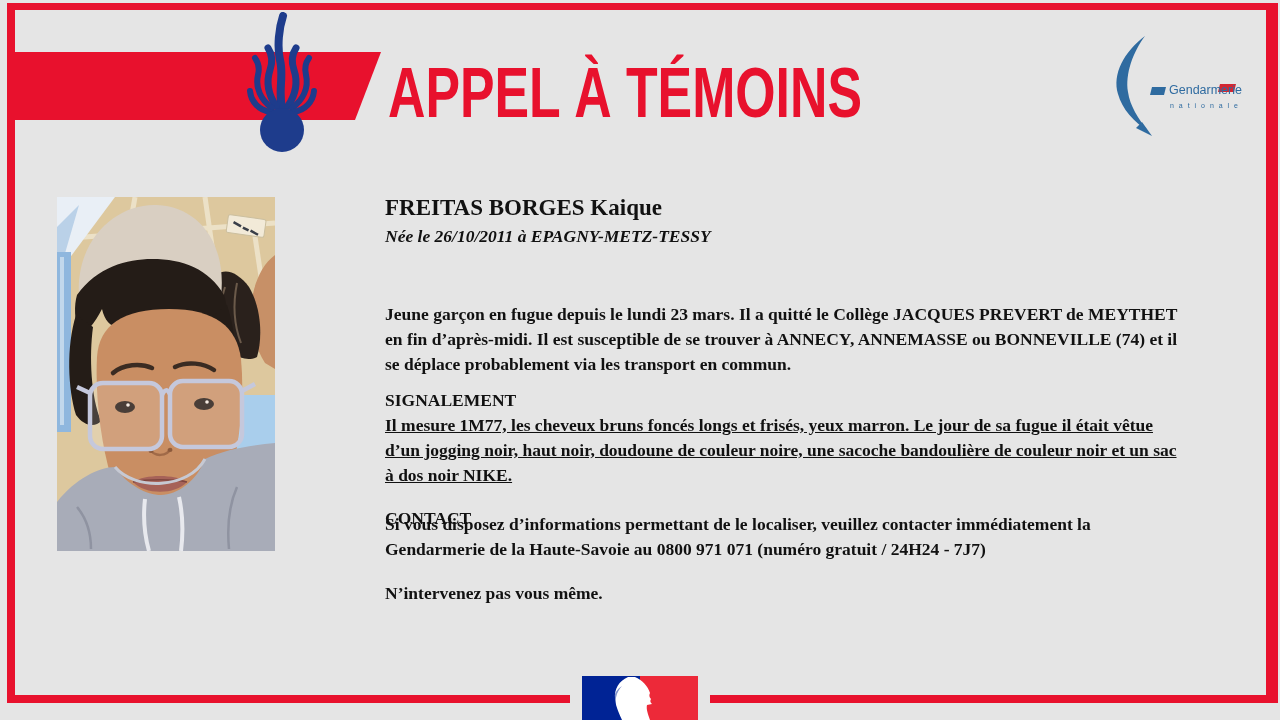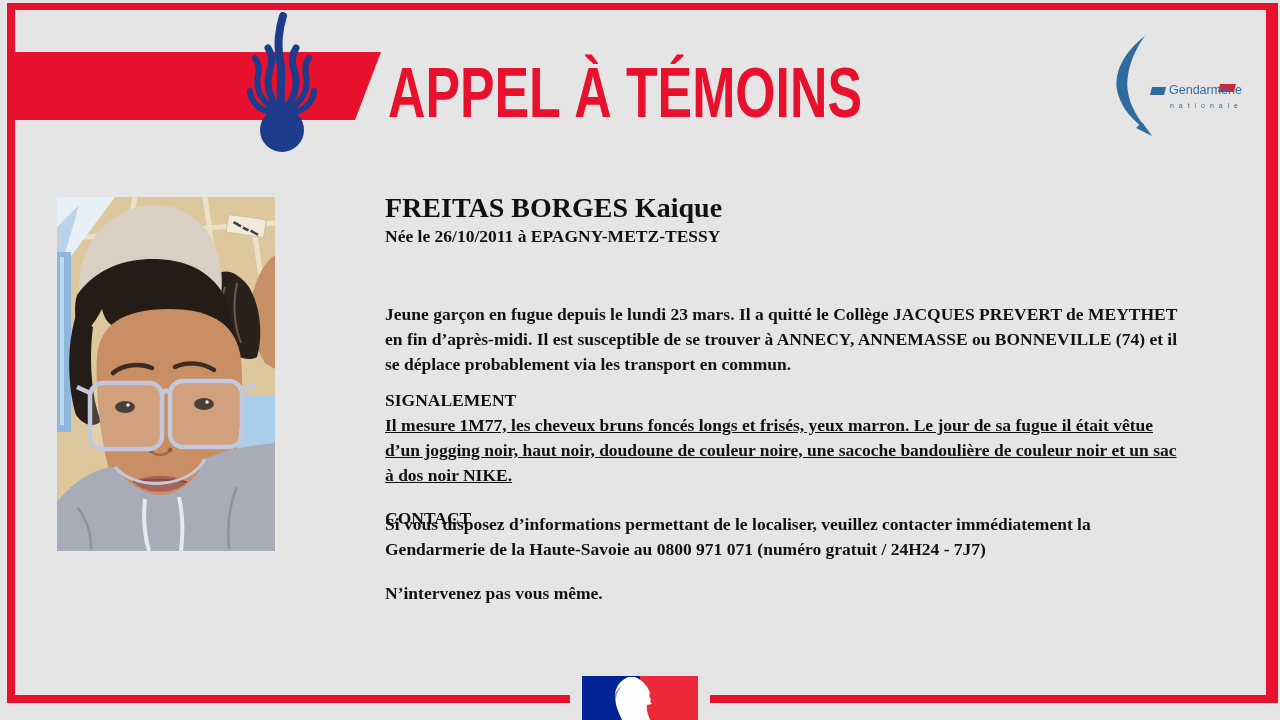--- a/index.html
+++ b/index.html
@@ -25,22 +25,22 @@
     font-family:"Liberation Sans", sans-serif;font-weight:700;font-size:70px;
     color:#e8112d;white-space:nowrap;letter-spacing:0px;
     transform:scaleX(0.74);transform-origin:left center;
   }
   .gn-logo{position:absolute;left:1108px;top:32px;width:140px;height:112px;}
   
   .photo{position:absolute;left:57px;top:197px;width:218px;height:354px;}
   
   .textcol{position:absolute;left:385px;top:0;width:800px;}
   .t{position:absolute;left:0;font-weight:700;font-size:17.5px;line-height:25px;}
-  .person-name{top:195px;font-size:28px;line-height:26px;}
-  .person-birth{top:224px;}
+  .person-name{top:195px;font-size:23px;line-height:26px;}
+  .person-birth{top:224px;font-style:italic;}
   .desc{top:302px;}
   .sig-title{top:388px;}
   .sig-body{top:413px;text-decoration:underline;}
   .contact-title{top:506px;text-align:center;}
   .contact-l1{top:512px;}
   .contact-l2{top:581px;}
   .marianne{position:absolute;left:582px;top:676px;width:116px;height:44px;}
 </style>
 </head>
 <body>

